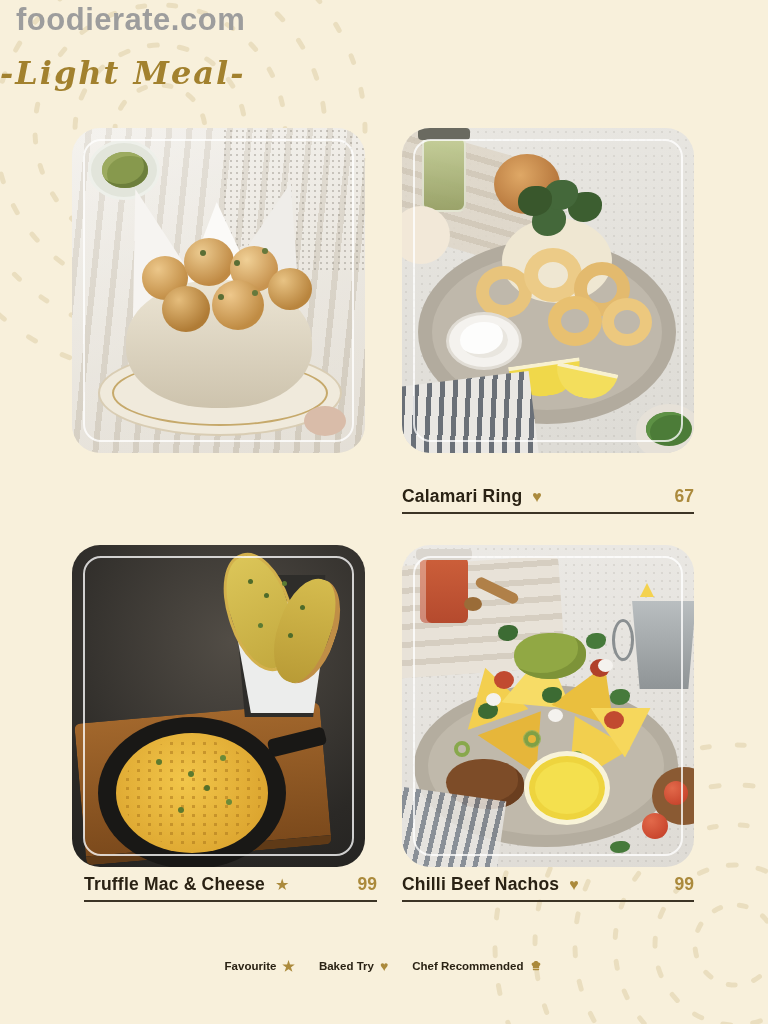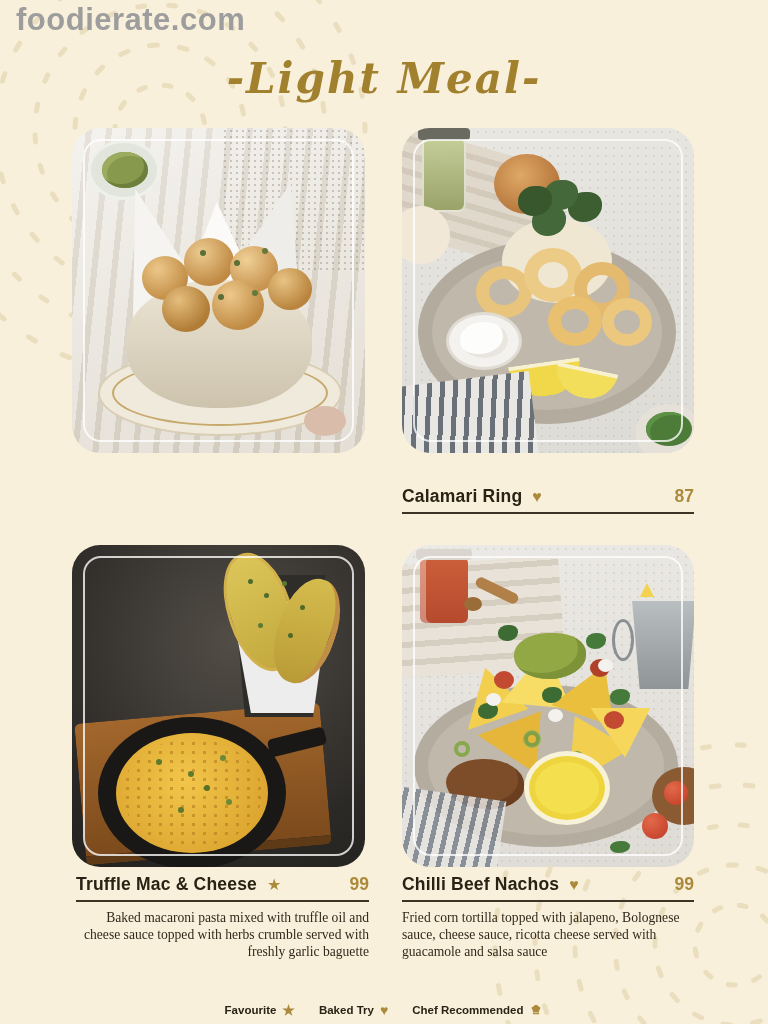--- a/index.html
+++ b/index.html
@@ -1,37 +1,37 @@
 <!DOCTYPE html>
 <html><head>
 <meta charset="utf-8">
 <style>
   * { margin:0; padding:0; box-sizing:border-box; }
   html,body { width:768px; height:1024px; }
   body { font-family:"Liberation Sans", sans-serif; }
   .page { position:relative; width:768px; height:1024px; background:#f8f0db; overflow:hidden; }
   .pattern-svg { position:absolute; pointer-events:none; }
   .watermark { position:absolute; top:2px; left:16px; font-size:31px; font-weight:600; color:#9d9d9d; letter-spacing:.5px; z-index:5; }
-  .page-title { position:absolute; top:54px; left:0; right:0; text-align:center; z-index:5;
-    font-family:"DejaVu Serif", serif; font-style:italic; font-weight:700; font-size:42px;
+  .page-title { position:absolute; top:54px; left:0; right:0; z-index:5;
+    font-family:"DejaVu Serif", serif; font-style:italic; font-weight:700; font-size:32px;
     color:#a2812e; letter-spacing:2px; }
   .photo { position:absolute; border-radius:28px; overflow:hidden; z-index:4; }
   .pframe { position:absolute; left:11px; top:11px; right:11px; bottom:11px;
     border:2px solid rgba(255,255,255,.78); border-radius:18px; z-index:40; }
   .abs { position:absolute; }
   .caption { position:absolute; width:293px; z-index:5; }
   .cap-row { display:flex; align-items:center; }
   .item-name { font-size:17.5px; font-weight:700; color:#2a2214; letter-spacing:.2px; }
   .badge { color:#ab8a3c; margin-left:10px; font-size:16px; line-height:1; display:flex; align-items:center; }
   .badge svg { display:block; }
   .price { margin-left:auto; font-size:17.5px; font-weight:700; color:#ab8a3c; }
   .divider { border-bottom:2px solid #3c3425; margin-top:5px; }
   .desc { margin-top:7px; font-family:"Liberation Serif", serif; font-size:13.6px; line-height:1.26; color:#32291c; }
   .footer { position:absolute; left:0; right:0; text-align:center; z-index:5; }
-  .legend { top:959px; display:flex; justify-content:center; align-items:center; gap:24px;margin-top:44px; }
+  .legend { top:959px; display:flex; justify-content:center; align-items:center; gap:24px; }
   .legend-item { display:flex; align-items:center; gap:6px; font-size:11.5px; font-weight:700; color:#2a2214; }
   .legend-icon { color:#ab8a3c; font-size:14px; line-height:1; display:flex; align-items:center; }
   .tax-note { top:981px; font-size:11.5px; font-weight:700; color:#2a2214; letter-spacing:.2px; }
 </style>
 </head>
 <body>
 
 <div class="page">
 
   <svg class="pattern-svg" style="top:-20px;left:-30px;" width="400" height="420">
@@ -159,43 +159,41 @@
     <div class="abs" style="left:240px;top:268px;width:26px;height:26px;border-radius:50%;background:radial-gradient(circle at 35% 30%,#e2694a,#c03a24);"></div>
     <div class="abs" style="left:208px;top:296px;width:20px;height:12px;border-radius:50% 40% 55% 45%;background:#467a3b;"></div>
     <div class="pframe"></div>
   </div>
 
 
   <div class="caption" style="left:402px;top:458px;width:292px;margin-top:28px;">
     <div class="cap-row">
       <span class="item-name">Calamari Ring</span>
       <span class="badge">♥</span>
-      <span class="price">87</span>
+      <span class="price">67</span>
     </div>
     <div class="divider"></div>
   </div>
 
-  <div class="caption" style="left:76px;top:874px;text-align:right;">
+  <div class="caption" style="left:84px;top:874px;">
     <div class="cap-row">
       <span class="item-name">Truffle Mac &amp; Cheese</span>
       <span class="badge">★</span>
       <span class="price">99</span>
     </div>
     <div class="divider"></div>
-    <div class="desc">Baked macaroni pasta mixed with truffle oil and cheese sauce topped with herbs crumble served with freshly garlic baguette</div>
   </div>
 
   <div class="caption" style="left:402px;top:874px;width:292px;">
     <div class="cap-row">
       <span class="item-name">Chilli Beef Nachos</span>
       <span class="badge">♥</span>
       <span class="price">99</span>
     </div>
     <div class="divider"></div>
-    <div class="desc">Fried corn tortilla topped with jalapeno, Bolognese sauce, cheese sauce, ricotta cheese served with guacamole and salsa sauce</div>
   </div>
 
   <div class="footer legend">
     <span class="legend-item">
       <span>Favourite</span>
       <span class="legend-icon">★</span>
     </span>
     <span class="legend-item">
       <span>Baked Try</span>
       <span class="legend-icon">♥</span>

